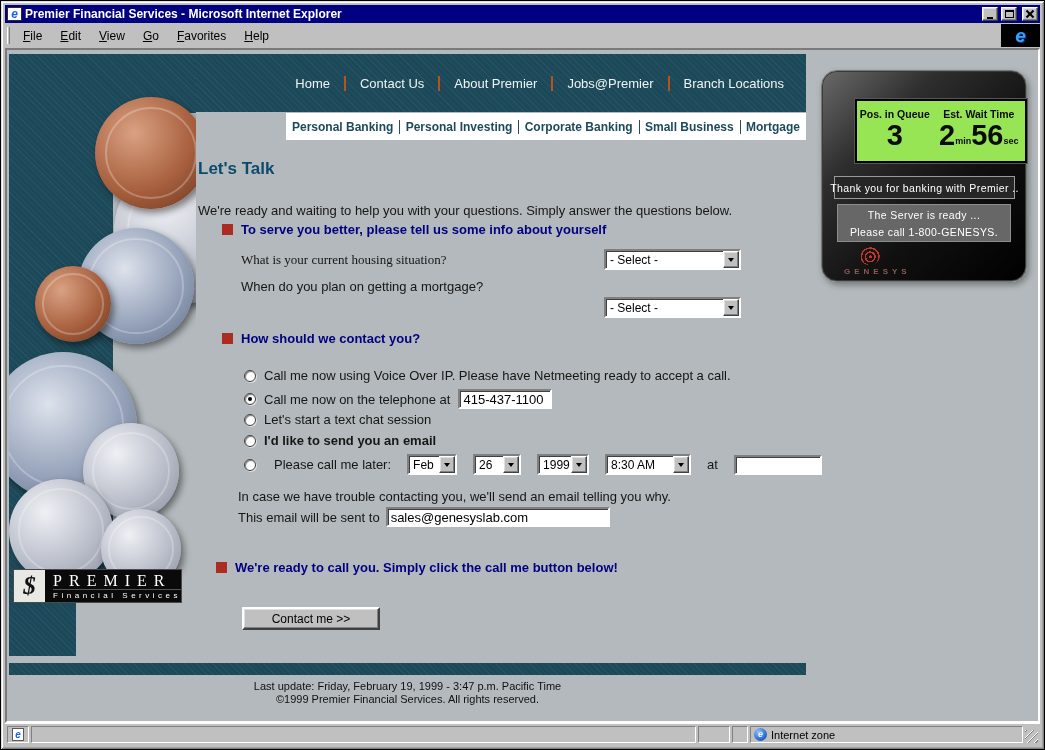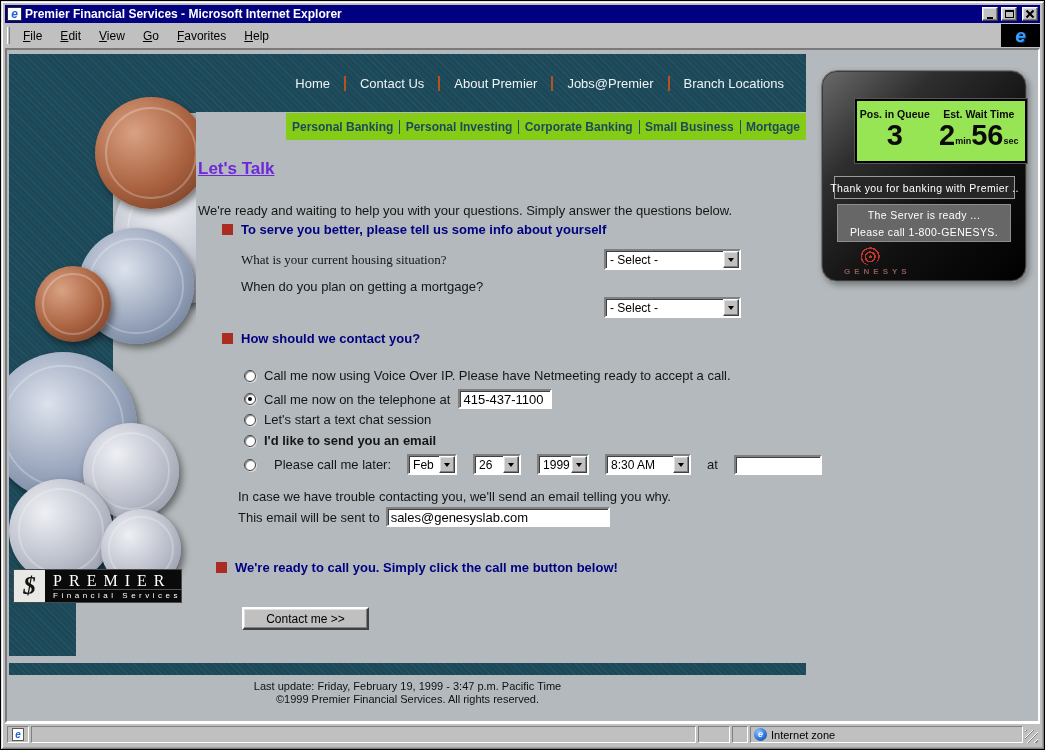--- a/index.html
+++ b/index.html
@@ -49,21 +49,21 @@
   .teal { background-color:#1d4a5a;
     background-image:repeating-linear-gradient(45deg, rgba(255,255,255,.04) 0 1px,
       rgba(0,0,0,.06) 1px 2px, transparent 2px 4px); }
 
   .top-band { position:absolute; left:2px; top:4px; width:797px; height:58px;
     display:flex; align-items:center; justify-content:flex-end; padding-right:8px; }
   .top-nav { display:flex; align-items:center; gap:0; }
   .top-nav .item { color:#eef3f5; font-size:13px; padding:0 14px; white-space:nowrap; cursor:pointer; }
   .top-nav .sep { width:2px; height:15px; background:#b5531f; }
 
-  .cat-band { position:absolute; left:279px; top:63px; width:520px; height:27px; background:#84cc16;
+  .cat-band { position:absolute; left:279px; top:63px; width:520px; height:27px; background:#ffffff;
     display:flex; align-items:center; justify-content:center; }
   .cat-band .item { color:#1d4a5a; font-weight:bold; font-size:12px; padding:0 6px;
     white-space:nowrap; cursor:pointer; }
   .cat-band .sep { width:1px; height:14px; background:#23505e; }
 
   
   .sidebar { position:absolute; left:2px; top:4px; width:187px; height:602px; overflow:hidden; }
   .side-gray { position:absolute; left:104px; top:59px; width:83px; height:543px;
     background:#b3b9bc; border-top-left-radius:70px; }
   .coin { position:absolute; border-radius:50%; box-shadow:3px 4px 7px rgba(0,0,0,.45); }
@@ -81,21 +81,21 @@
     font-style:italic; color:#111; }
   .logo-text { flex:1; display:flex; flex-direction:column; justify-content:center; padding-left:6px; }
   .logo-name { font-family:"Liberation Serif", serif; color:#fff; font-size:16px;
     letter-spacing:7px; line-height:17px; white-space:nowrap; }
   .logo-tag { color:#fff; font-size:8px; letter-spacing:3.5px; line-height:11px;
     border-top:1px solid #555; white-space:nowrap; }
   .side-gray-patch { position:absolute; left:67px; top:549px; width:120px; height:53px; background:#b3b9bc; }
 
   
   .abs { position:absolute; }
-  .page-title { color:#6d28d9; font-weight:bold; font-size:17px;text-decoration:underline; }
+  .page-title { color:#0c4a6e; font-weight:bold; font-size:17px; }
   .body-text { color:#161616; font-size:13px; }
   .sec-head { display:flex; align-items:center; gap:8px;padding-left:18px; }
   .sec-head .txt { color:#000080; font-weight:bold; font-size:13px; }
   .bullet { width:11px; height:11px; background:#ab2d22; flex:0 0 auto; }
 
   .fsel { height:21px; background:#fff; border:2px solid; border-color:#808080 #fff #fff #808080;
     box-shadow: inset 1px 1px 0 #404040; position:relative; font-size:12px; color:#000;
     display:flex; align-items:center; padding:0 20px 0 4px; cursor:pointer; white-space:nowrap; }
   .fsel .arrow-btn { position:absolute; right:0; top:0; bottom:0; width:16px; background:#c0c0c0;
     border:1px solid; border-color:#fff #404040 #404040 #fff;
@@ -332,21 +332,21 @@
       <div class="abs radio-row" style="left:231px;top:457px;gap:6px;">
         <span class="body-text">This email will be sent to</span>
         <input class="tinput" style="width: 224px;" value="sales@genesyslab.com">
       </div>
 
       <div class="abs sec-head" style="left:191px;top:510px;">
         <span class="bullet"></span>
         <span class="txt">We're ready to call you. Simply click the call me button below!</span>
       </div>
 
-      <div class="abs btn95" style="left:235px;top:557px;width:127px;height:23px;text-align:right;">Contact me &gt;&gt;</div>
+      <div class="abs btn95" style="left:235px;top:557px;width:138px;height:23px;text-align:right;">Contact me &gt;&gt;</div>
 
       <div class="footer-bar teal"></div>
       <div class="footer-line" style="top:630px;">Last update: Friday, February 19, 1999 - 3:47 p.m. Pacific Time</div>
       <div class="footer-line" style="top:643px;">©1999 Premier Financial Services. All rights reserved.</div>
 
       <div class="device">
         <div class="lcd">
           <div class="lcd-col" style="flex:0 0 45%;">
             <div class="lcd-label">Pos. in Queue</div>
             <div class="lcd-big">3</div>

